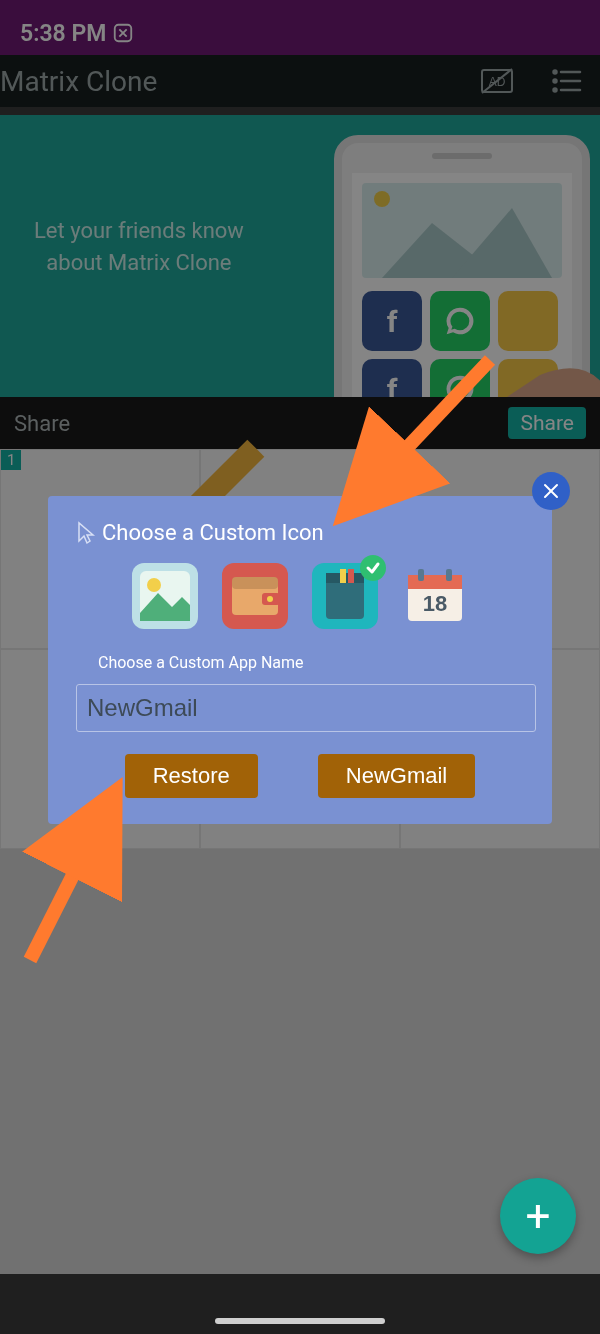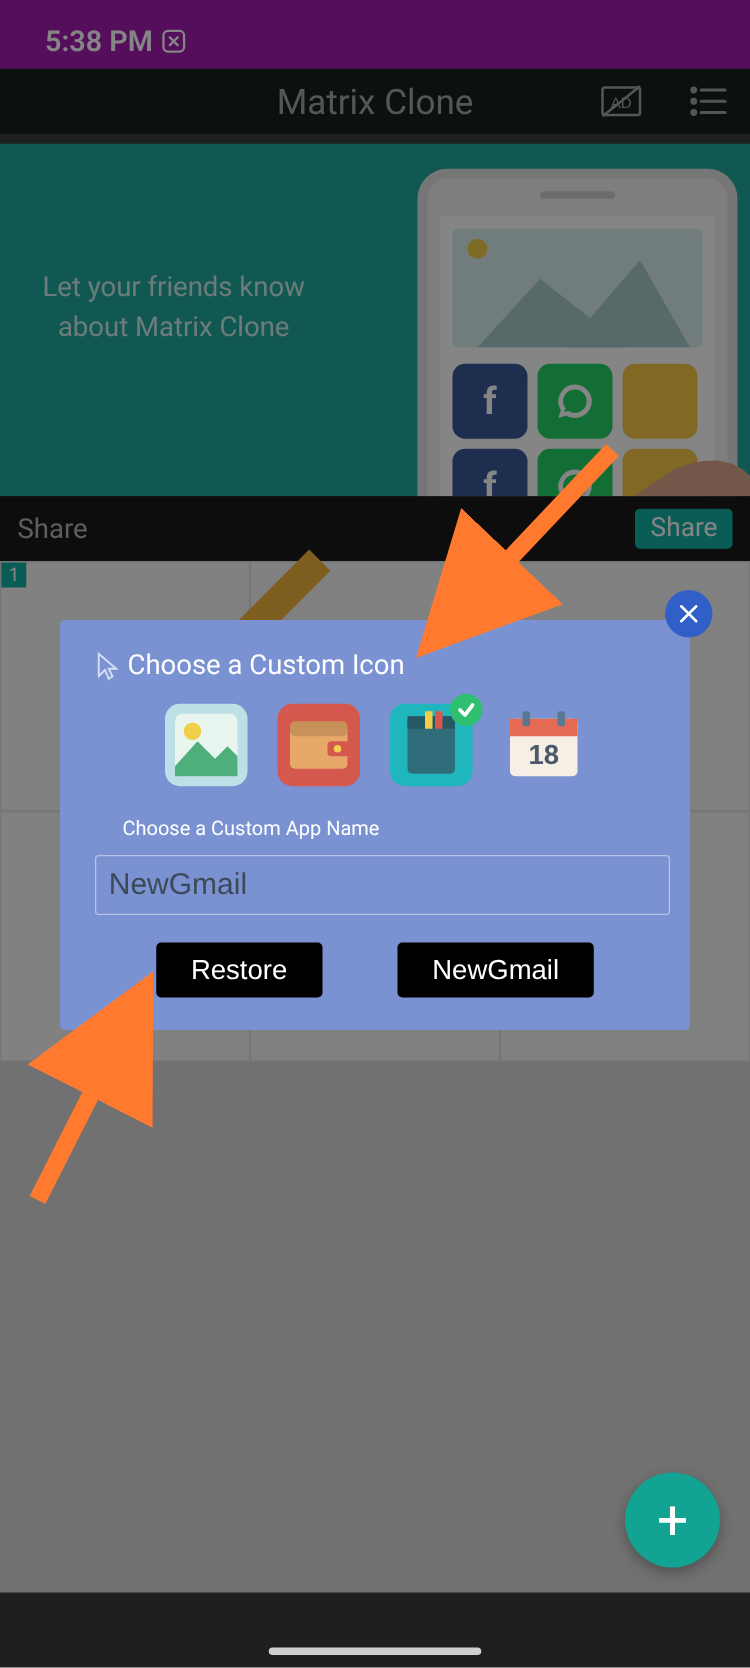--- a/index.html
+++ b/index.html
@@ -1,24 +1,24 @@
 <!DOCTYPE html>
 <html><head>
 <meta charset="utf-8">
 <style>
   html,body{margin:0;padding:0;font-family:-apple-system,Roboto,Helvetica,Arial,sans-serif;-webkit-font-smoothing:antialiased}
   .phone{width:600px;height:1334px;background:#3d3d3d;position:relative;overflow:hidden}
   
-  .status{position:absolute;top:0;left:0;right:0;height:66px;background:#a21caf;color:#fff;display:flex;align-items:center;justify-content:space-between;padding:0 36px;font-size:23px;font-weight:600}
+  .status{position:absolute;top:0;left:0;right:0;height:66px;background:#701a75;color:#fff;display:flex;align-items:center;justify-content:space-between;padding:0 20px;font-size:23px;font-weight:600}
   .status .right{display:flex;align-items:center;gap:8px}
   .status svg{display:block}
   .battery-box{border:2px solid #fff;border-radius:5px;width:40px;height:20px;display:flex;align-items:center;justify-content:center;font-size:12px;font-weight:700;position:relative}
   .battery-box:after{content:"";position:absolute;right:-5px;top:5px;width:3px;height:8px;background:#fff;border-radius:0 2px 2px 0}
   
-  .appheader{position:absolute;top:55px;left:0;right:0;height:52px;background:#181f20;color:#9ea9aa;display:flex;align-items:center;justify-content:center;font-size:28px;font-weight:400}
+  .appheader{position:absolute;top:55px;left:0;right:0;height:52px;background:#181f20;color:#9ea9aa;display:flex;align-items:center;justify-content:flex-start;font-size:28px;font-weight:400}
   .appheader .icons{position:absolute;right:18px;display:flex;gap:38px;align-items:center}
   
   .banner{position:absolute;top:115px;left:0;right:0;height:282px;background:#1fa99b;color:#cfeeea;overflow:hidden}
   .banner .phone-illus{position:absolute;right:10px;top:20px;width:240px;height:420px;background:#f1f1f1;border-radius:24px;border:8px solid #e2e2e2}
   .banner .phone-illus .speaker{width:60px;height:6px;background:#cfcfcf;border-radius:3px;margin:10px auto 0}
   .banner .phone-illus .screen{position:absolute;left:10px;right:10px;top:30px;bottom:10px;background:#fff}
   .banner .phone-illus .pic{position:absolute;left:10px;right:10px;top:10px;height:95px;background:#d9eeee;border-radius:4px;overflow:hidden}
   .banner .pic .sun{position:absolute;left:12px;top:8px;width:16px;height:16px;border-radius:50%;background:#f2cf4a}
   .banner .pic .mtn1{position:absolute;left:20px;bottom:0;width:0;height:0;border-left:50px solid transparent;border-right:70px solid transparent;border-bottom:55px solid #aac9c9}
   .banner .pic .mtn2{position:absolute;right:10px;bottom:0;width:0;height:0;border-left:60px solid transparent;border-right:40px solid transparent;border-bottom:70px solid #aac9c9}
@@ -42,21 +42,21 @@
   .dialog{position:absolute;left:48px;right:48px;top:496px;background:#7a91d2;border-radius:4px;padding:24px 28px 26px;color:#fff}
   .close{position:absolute;top:-24px;right:-18px;width:38px;height:38px;border-radius:50%;background:#3060c7;display:flex;align-items:center;justify-content:center;color:#fff;font-size:22px;font-weight:300}
   .dialog h1{margin:0 0 18px 0;font-size:22px;font-weight:400;display:flex;align-items:center;gap:6px}
   .dialog h1 svg{flex:none}
   .iconchoices{display:flex;justify-content:center;gap:24px;margin-bottom:24px}
   .iconchoice{width:66px;height:66px;border-radius:12px;position:relative;display:flex;align-items:center;justify-content:center}
   .check{position:absolute;top:-8px;right:-8px;width:26px;height:26px;border-radius:50%;background:#2fbf71;display:flex;align-items:center;justify-content:center}
   .dialog h2{margin:0 0 12px 0;font-size:16px;font-weight:400;text-align:left;padding-left:22px}
   .nameinput{width:460px;margin:0 auto 22px;display:block;border:1px solid #b8c4e6;background:transparent;color:#3d4a57;font-size:24px;padding:9px 10px;border-radius:3px;box-sizing:border-box}
   .dlgbtns{display:flex;justify-content:center;gap:60px}
-  .dlgbtns button{border:none;background:#000000;color:#fff;font-size:22px;padding:9px 28px;border-radius:4px;min-width:132px}
+  .dlgbtns button{border:none;background:#a16207;color:#fff;font-size:22px;padding:9px 28px;border-radius:4px;min-width:132px}
   
   .fab{position:absolute;right:24px;bottom:80px;width:76px;height:76px;border-radius:50%;background:#13a393;color:#fff;display:flex;align-items:center;justify-content:center;font-size:44px;box-shadow:0 4px 10px rgba(0,0,0,.3)}
   
   .navbar{position:absolute;bottom:10px;left:50%;transform:translateX(-50%);width:170px;height:6px;background:#cfcfcf;border-radius:3px}
   
   .arrow{position:absolute;pointer-events:none}
 </style>
 </head>
 <body>
 

